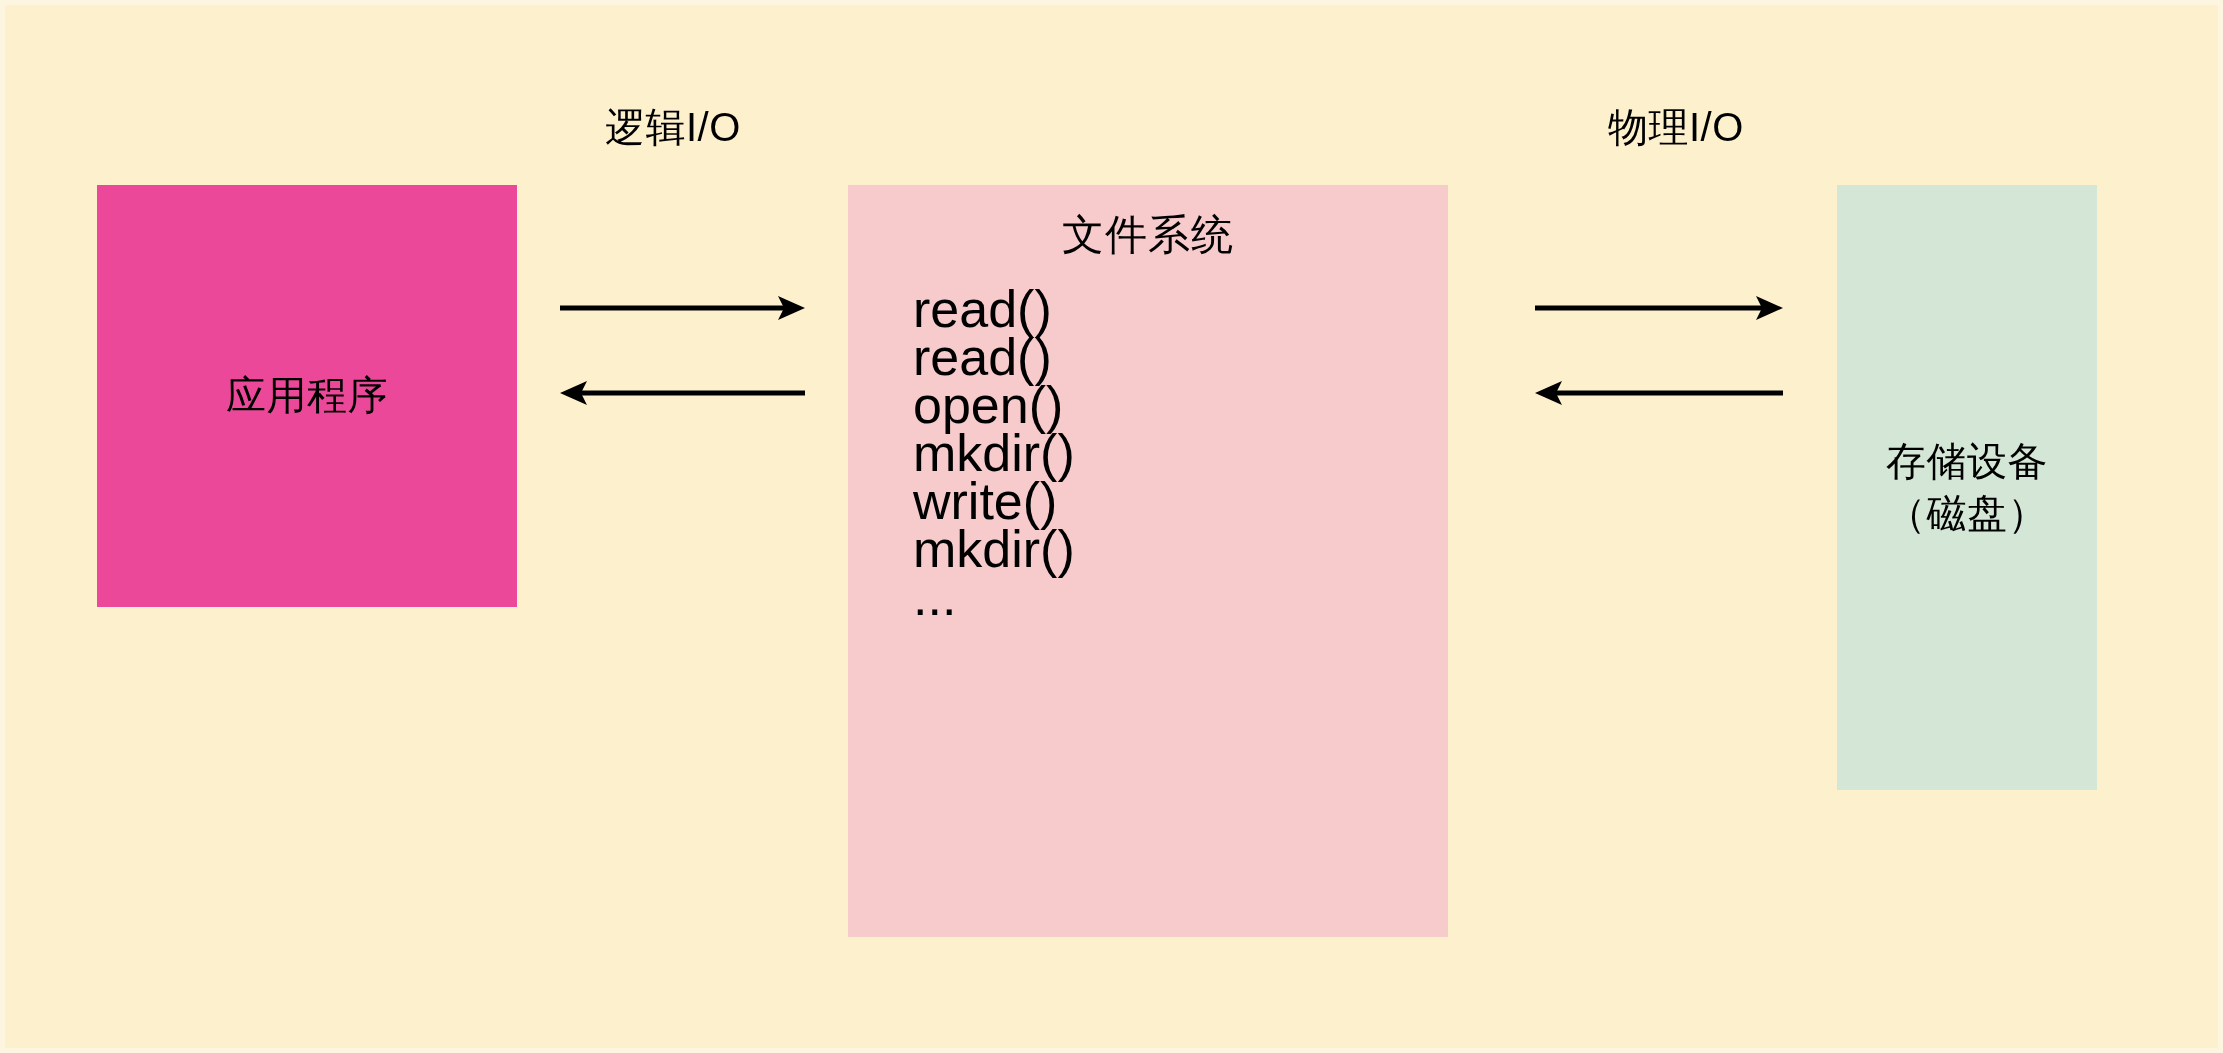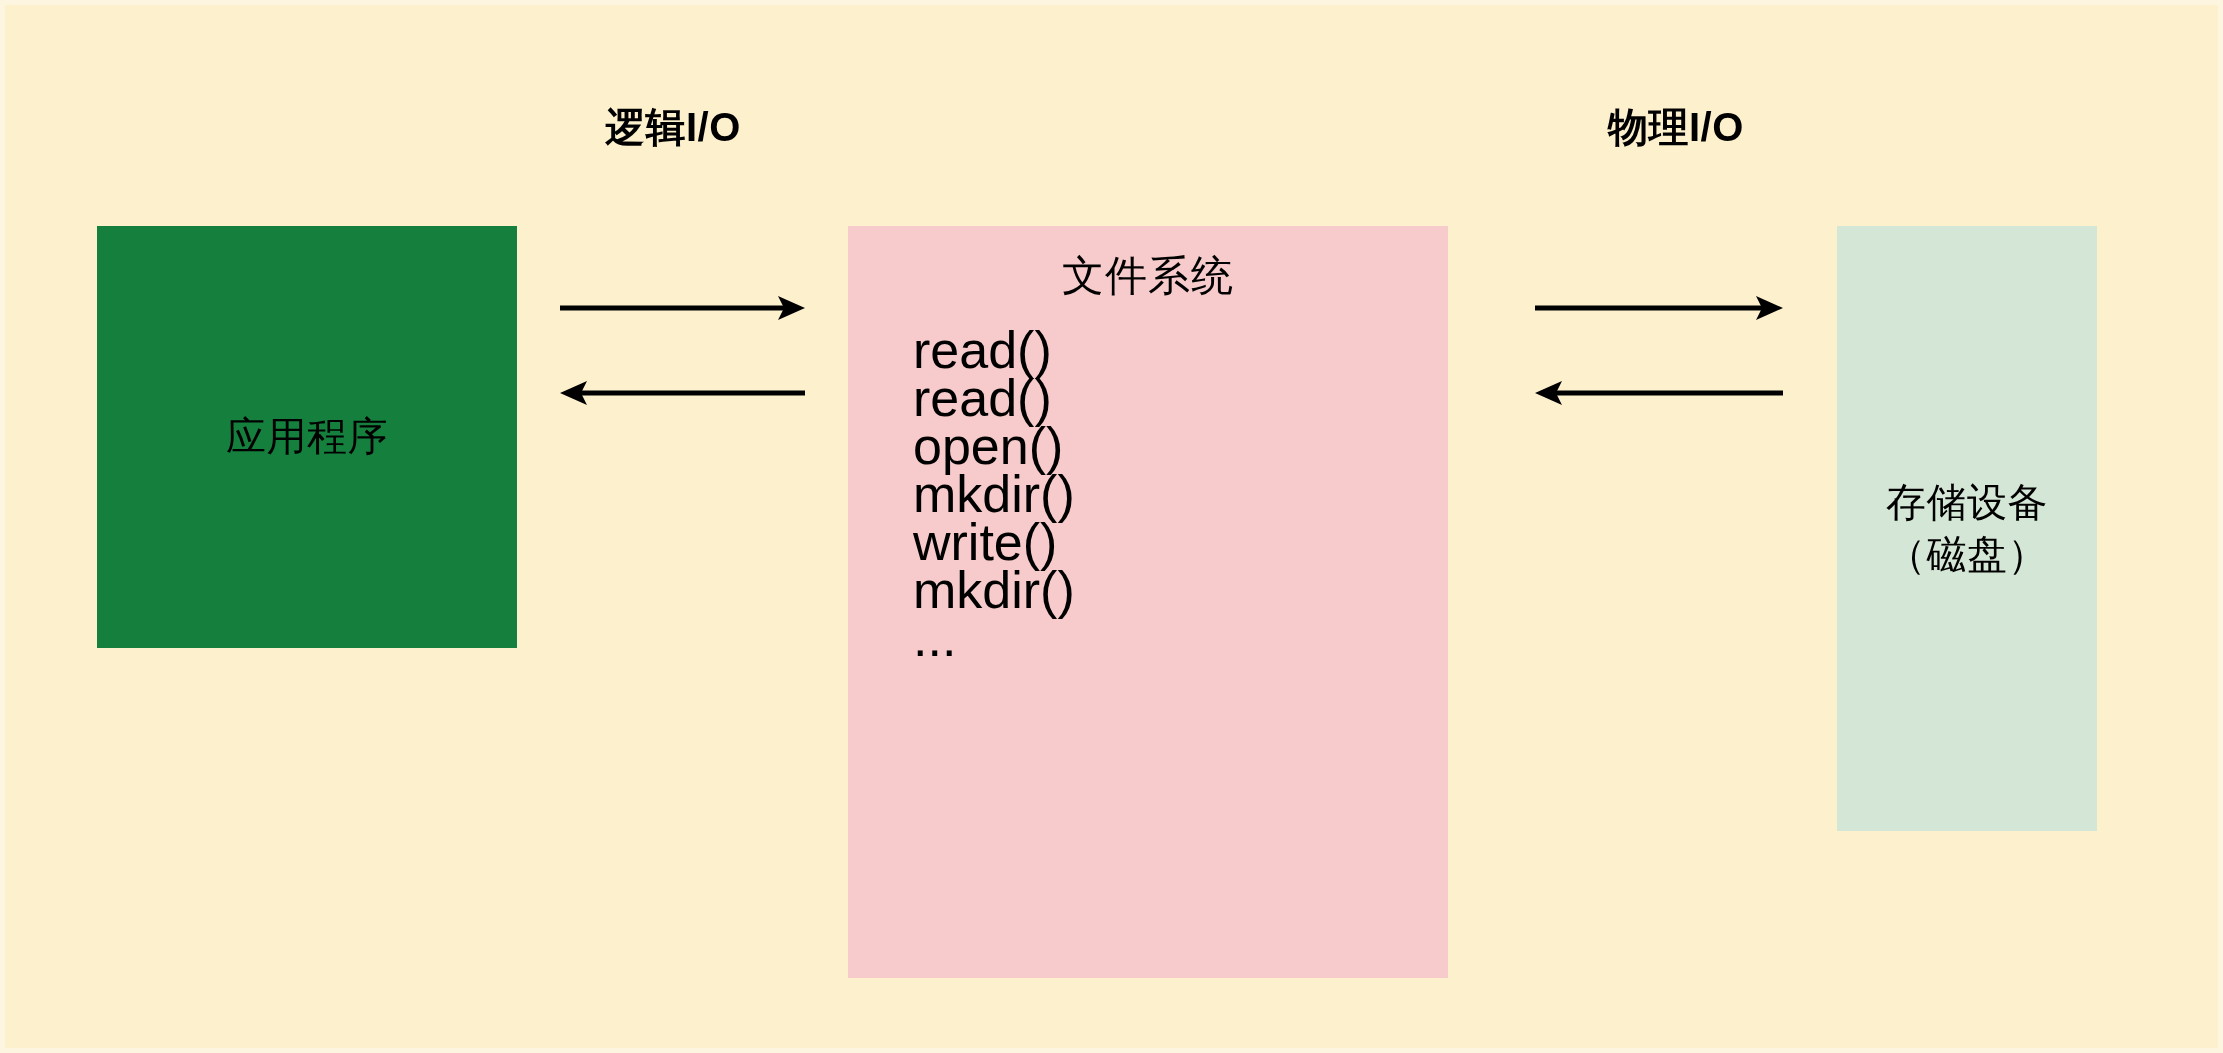--- a/index.html
+++ b/index.html
@@ -19,29 +19,28 @@
   }
 
   
   .box {
     position: absolute;
     box-sizing: border-box;
     display: flex;
     align-items: center;
     justify-content: center;
     color: #000000;
-    margin-top: 41px;
   }
 
   #app-box {
     left: 92px;
     top: 180px;
     width: 420px;
     height: 422px;
-    background: #15803d;
+    background: #ec4899;
   }
 
   #fs-box {
     left: 843px;
     top: 180px;
     width: 600px;
     height: 752px;
     background: #f7cbcb;
     display: block;
   }
@@ -86,21 +85,20 @@
     white-space: pre;
   }
 
   
   .io-label {
     position: absolute;
     font-size: 40px;
     color: #000000;
     white-space: nowrap;
     letter-spacing: 0.5px;
-    font-weight: bold;
   }
   #logical-io-label { left: 600px; top: 95px; }
   #physical-io-label { left: 1558px; top: 95px; margin-left: 45px; }
 
   
   .arrow {
     position: absolute;
     height: 40px;
   }
   .arrow svg { display: block; overflow: visible; }

